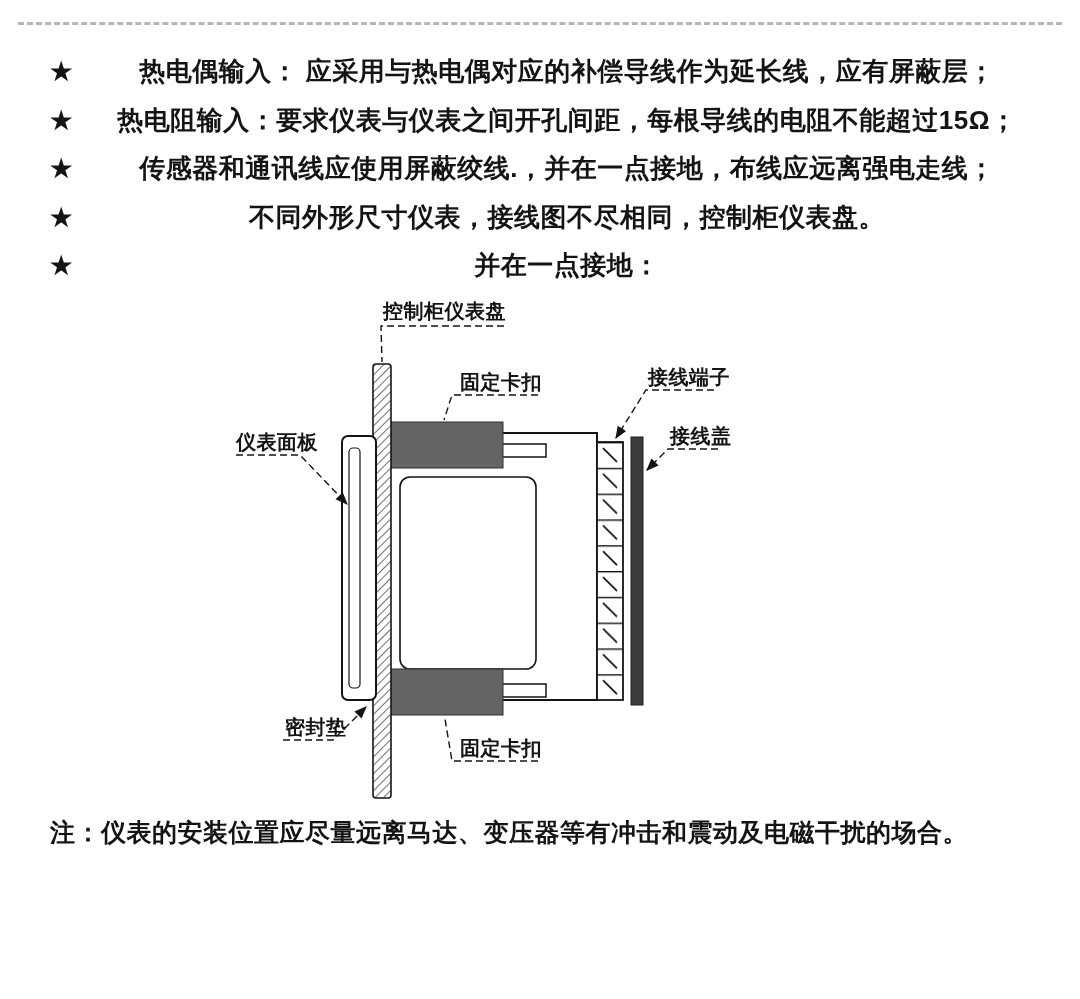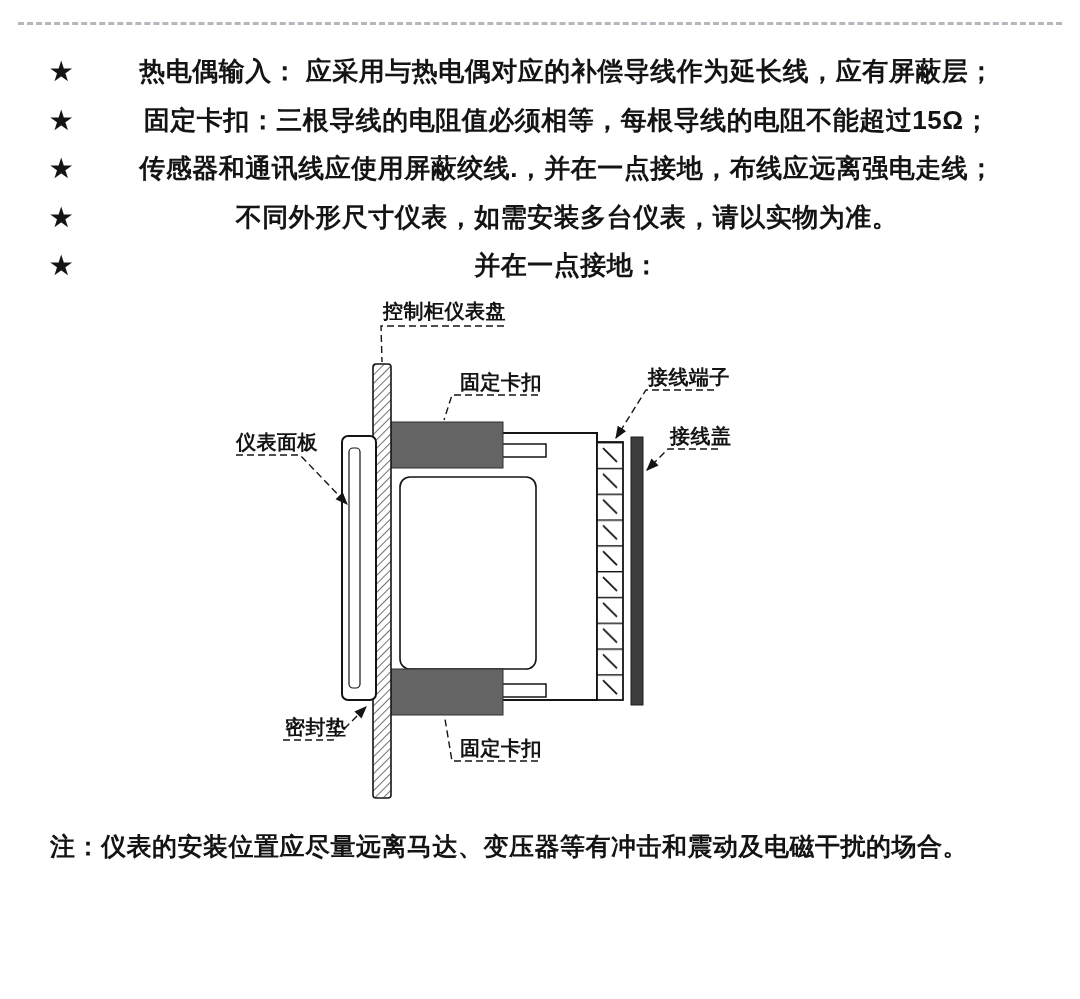--- a/index.html
+++ b/index.html
@@ -68,46 +68,46 @@
     stroke-dasharray: 7 4;
   }
   .outline {
     fill: #ffffff;
     stroke: #141414;
   }
   .note {
     font-size: 25px;
     font-weight: 600;
     padding: 0 30px 0 50px;
-    margin-top: 16px;
+    margin-top: 2px;
     letter-spacing: 0.5px;
   }
 </style>
 </head>
 <body>
 
 <div class="top-rule"></div>
 
 <div class="content">
 
   <div class="bullet">
     <span class="star">★</span>
     <span class="txt">热电偶输入： 应采用与热电偶对应的补偿导线作为延长线，应有屏蔽层；</span>
   </div>
   <div class="bullet">
     <span class="star">★</span>
-    <span class="txt">固定卡扣：三根导线的电阻值必须相等，每根导线的电阻不能超过15Ω；</span>
+    <span class="txt">热电阻输入：要求仪表与仪表之间开孔间距，每根导线的电阻不能超过15Ω；</span>
   </div>
   <div class="bullet">
     <span class="star">★</span>
     <span class="txt">传感器和通讯线应使用屏蔽绞线.，并在一点接地，布线应远离强电走线；</span>
   </div>
   <div class="bullet">
     <span class="star">★</span>
-    <span class="txt">不同外形尺寸仪表，如需安装多台仪表，请以实物为准。</span>
+    <span class="txt">不同外形尺寸仪表，接线图不尽相同，控制柜仪表盘。</span>
   </div>
   <div class="bullet">
     <span class="star">★</span>
     <span class="txt">并在一点接地：</span>
   </div>
 
 </div>
 
 <div class="diagram-wrap">
   <svg width="1080" height="516" viewBox="0 0 1080 516" xmlns="http://www.w3.org/2000/svg">

